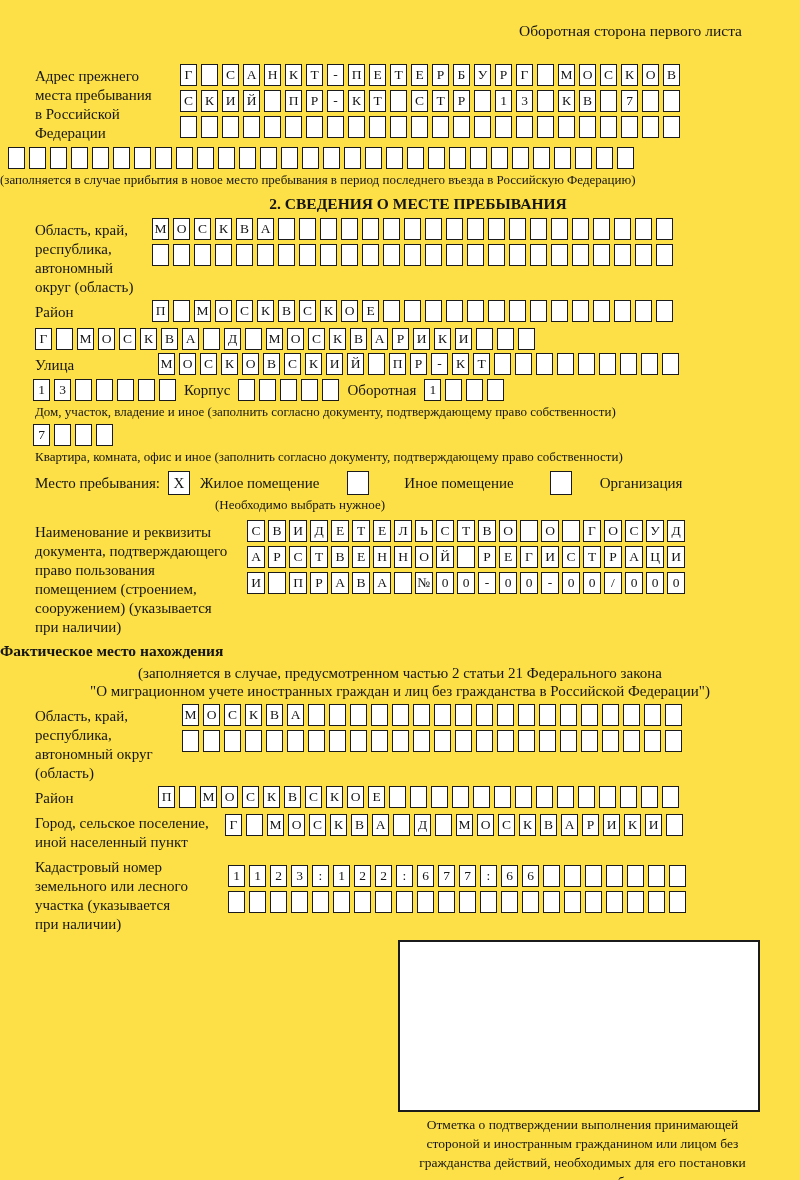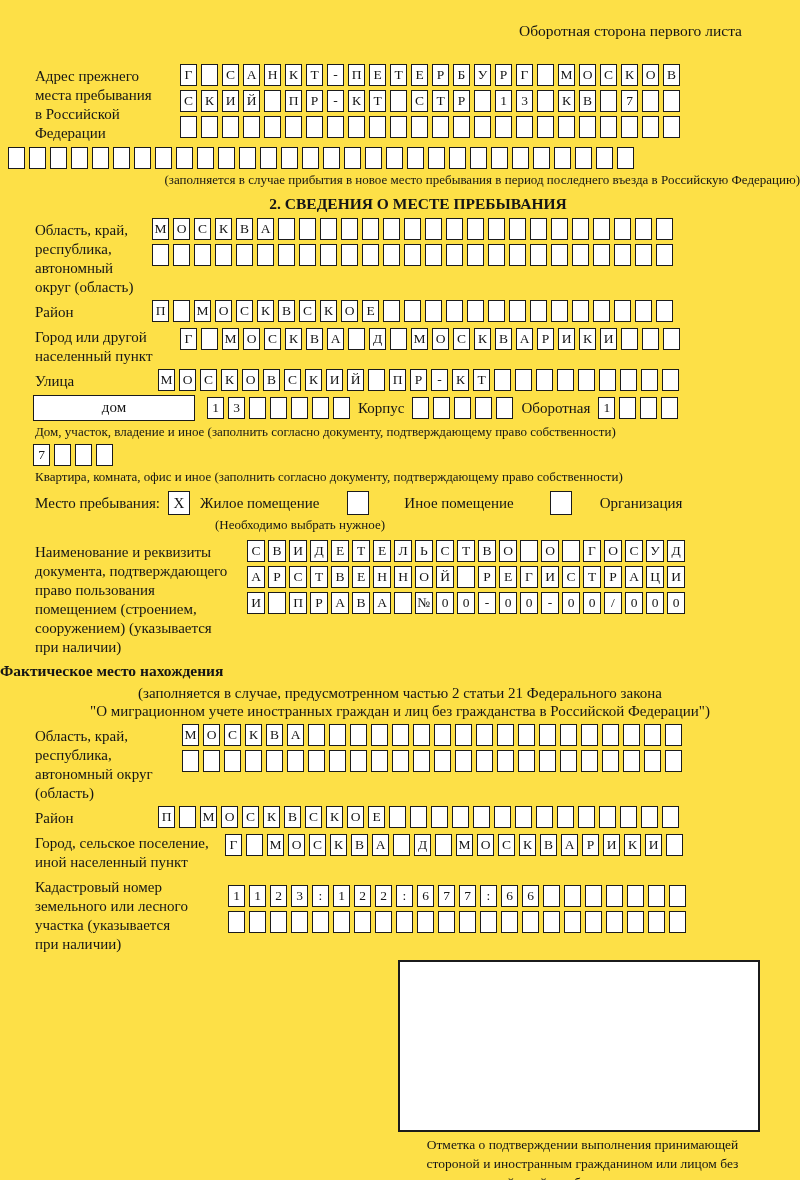--- a/index.html
+++ b/index.html
@@ -17,21 +17,21 @@
   .rows { display:flex; flex-direction:column; gap:4px; }
   .boxrow { display:flex; gap:4px; }
   .cell {
     width:17px; height:22px; border:1.5px solid #1b1b1b; flex:none;
     text-align:center; font-size:13.5px; line-height:20px; background:#fff;
   }
   .wide .cell { width:18px; gap:3px; }
   .wide.boxrow, .wide .boxrow { gap:3px; }
   .fullrow { margin:4px 0 0 8px; }
   .note { font-size:13px; line-height:16px; }
-  .center { text-align:right; }
+  .center { text-align:left; }
   .sect-title { text-align:center; font-weight:bold; font-size:15.5px; margin-top:7px; margin-bottom:5px;padding-left:36px; }
   .inline-row { display:flex; align-items:center; margin-left:33px; margin-top:4px; margin-bottom:3px; }
   .labelbox {
     border:1.6px solid #1b1b1b; height:26px; text-align:center; font-size:15px;
     line-height:23px; flex:none; background:#fff;
   }
   .lb-dom { width:162px; margin-right:12px; }
   .lb-kv { width:197px; margin-right:12px; }
   .inline-row .boxrow { align-items:center; }
   .ilabel { font-size:15px; margin:0 8px; flex:none; }
@@ -263,22 +263,20 @@
         <div class="cell"></div>
         <div class="cell"></div>
         <div class="cell"></div>
         <div class="cell"></div>
         <div class="cell"></div>
         <div class="cell"></div>
       </div>
   </div>
 
   <div class="field">
-    <div class="flabel w145">Город или другой
-населенный пункт</div>
     <div class="boxrow" style="margin-top:3px">
         <div class="cell">Г</div>
         <div class="cell"></div>
         <div class="cell">М</div>
         <div class="cell">О</div>
         <div class="cell">С</div>
         <div class="cell">К</div>
         <div class="cell">В</div>
         <div class="cell">А</div>
         <div class="cell"></div>
@@ -325,21 +323,20 @@
         <div class="cell"></div>
         <div class="cell"></div>
         <div class="cell"></div>
         <div class="cell"></div>
         <div class="cell"></div>
         <div class="cell"></div>
       </div>
   </div>
 
   <div class="inline-row">
-    <div class="labelbox lb-dom">дом</div>
     <div class="boxrow">
         <div class="cell">1</div>
         <div class="cell">3</div>
         <div class="cell"></div>
         <div class="cell"></div>
         <div class="cell"></div>
         <div class="cell"></div>
         <div class="cell"></div>
       </div>
     <div class="ilabel">Корпус</div>

